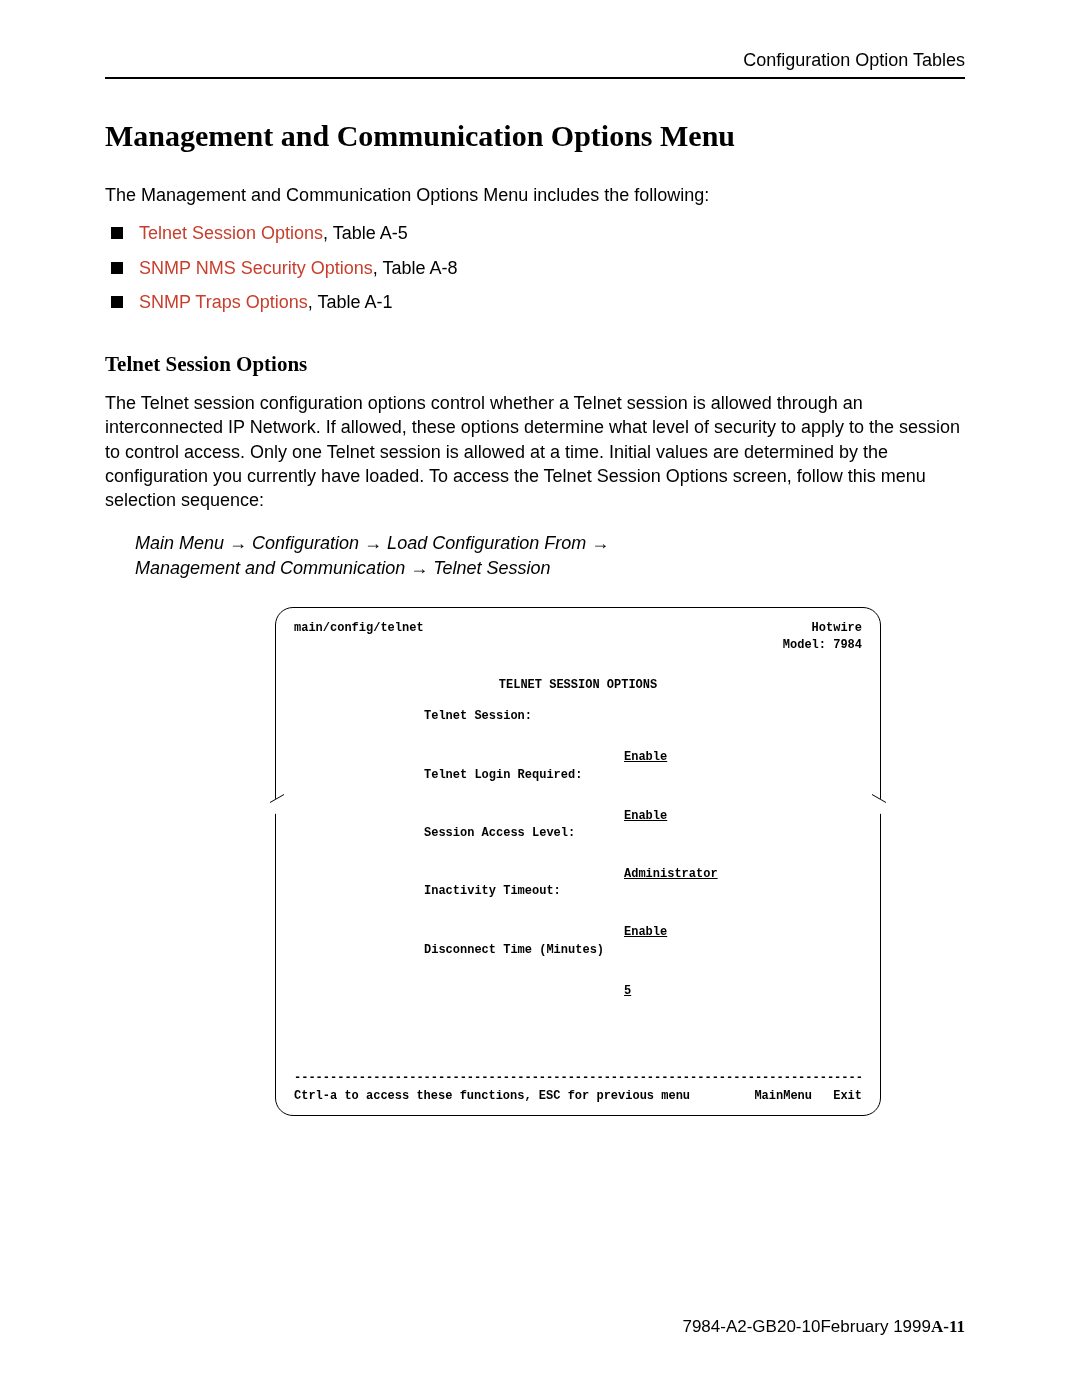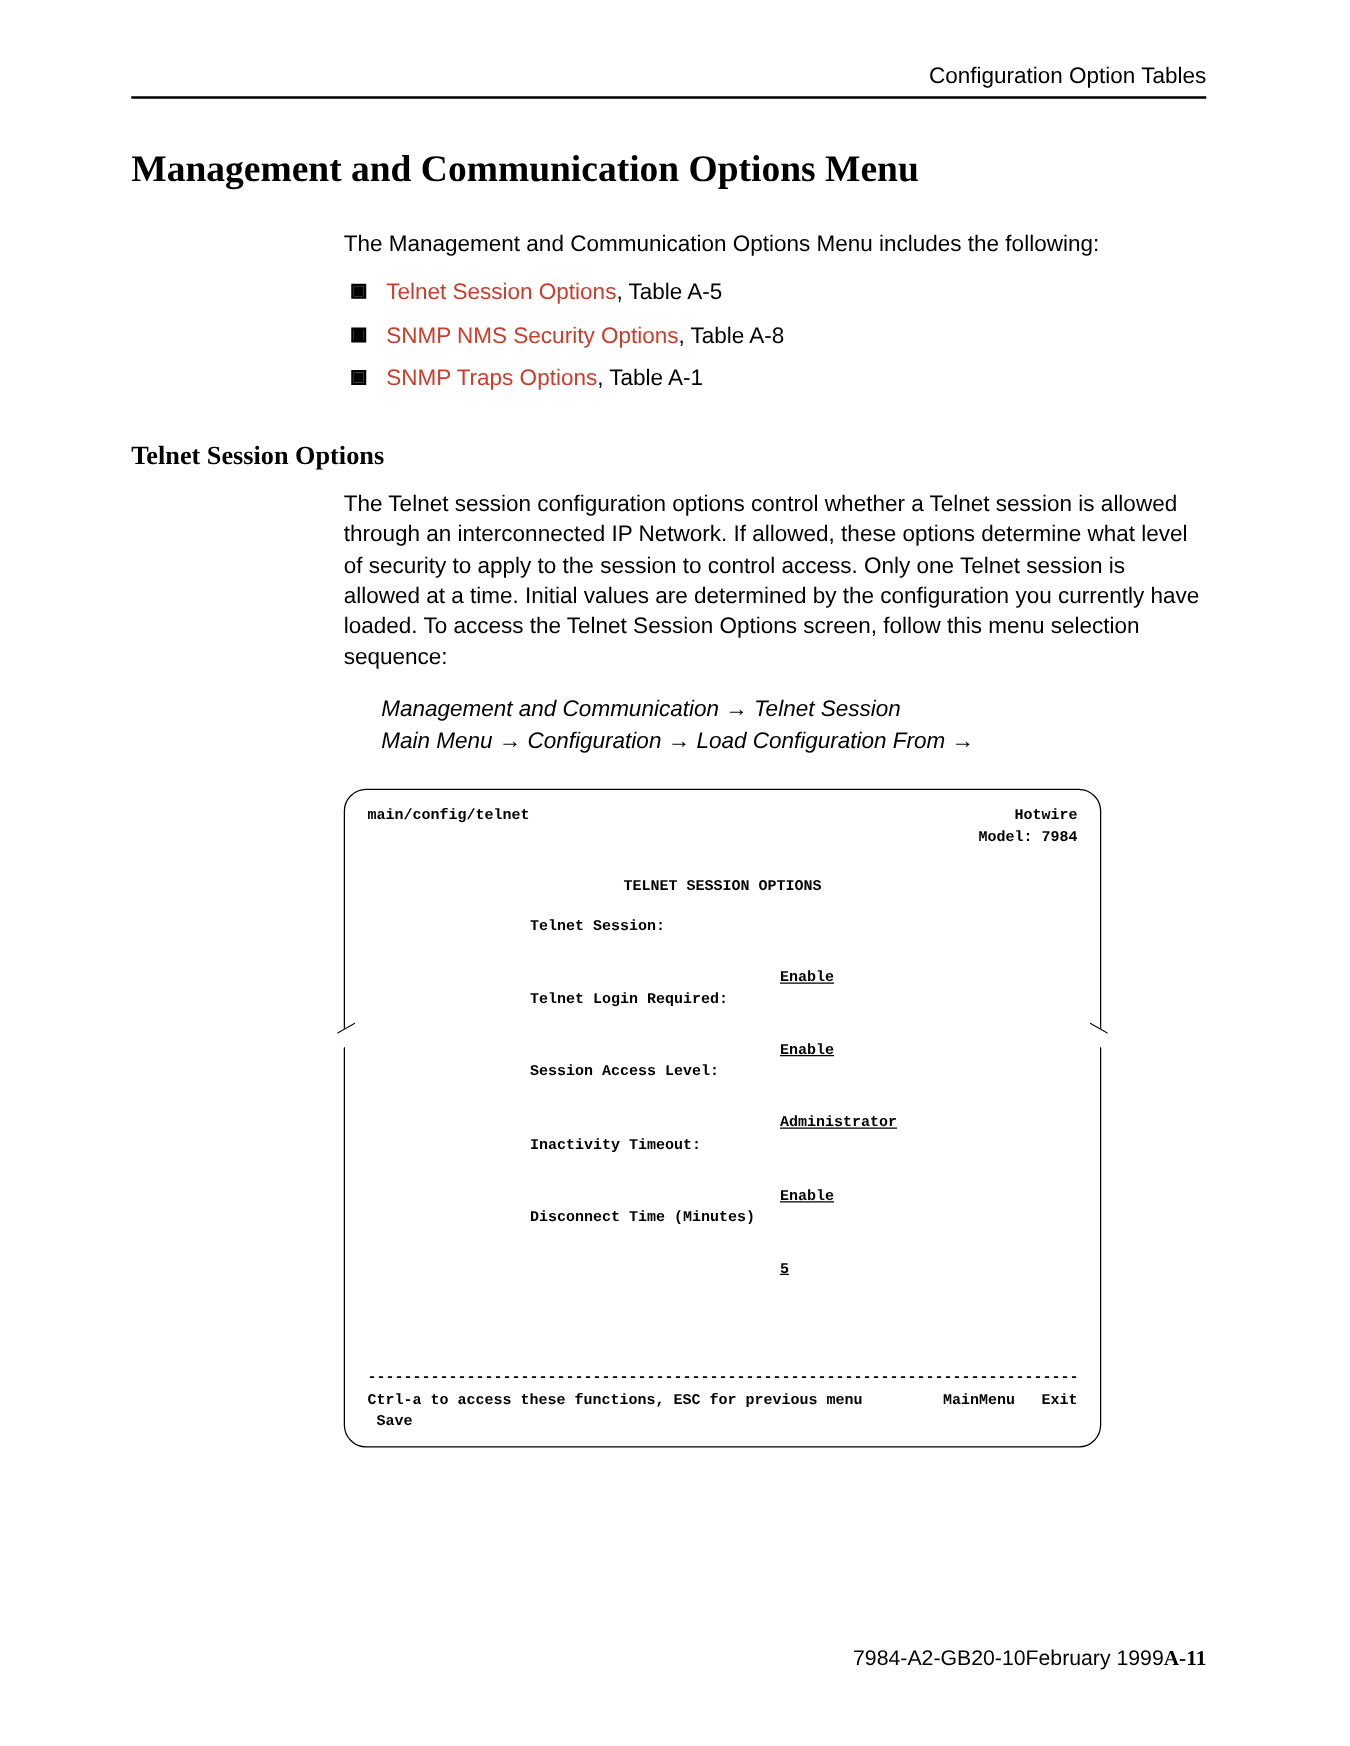--- a/index.html
+++ b/index.html
@@ -27,21 +27,20 @@
     border-top: 2px solid #000;
     margin: 0 0 40px 0;
   }
   h1.section-title {
     font-family: "Times New Roman", Times, serif;
     font-weight: bold;
     font-size: 30px;
     margin: 10px 0 30px 0;
   }
   .body-block {
-    margin-left: 170px;
     font-size: 18px;
     line-height: 1.35;
   }
   .intro-para {
     margin-bottom: 14px;
   }
   ul.square {
     list-style: none;
     padding: 0;
     margin: 0;
@@ -184,22 +183,22 @@
       <li><span class="xref">SNMP NMS Security Options</span><span>, Table A-8</span></li>
       <li><span class="xref">SNMP Traps Options</span><span>, Table A-1</span></li>
     </ul>
   </div>
 
   <h2 class="subsection">Telnet Session Options</h2>
 
   <div class="body-block">
     <div>The Telnet session configuration options control whether a Telnet session is allowed through an interconnected IP Network. If allowed, these options determine what level of security to apply to the session to control access. Only one Telnet session is allowed at a time. Initial values are determined by the configuration you currently have loaded. To access the Telnet Session Options screen, follow this menu selection sequence:</div>
     <div class="menu-seq">
+      <div>Main Menu → Configuration → Load Configuration From →</div>
       <div>Management and Communication → Telnet Session</div>
-      <div>Main Menu → Configuration → Load Configuration From →</div>
     </div>
   </div>
 
   <div class="term-wrap">
     <div class="term">
       <div class="break-left"></div>
       <div class="break-right"></div>
 
       <div class="row">
         <span>main/config/telnet</span>
@@ -236,23 +235,20 @@
       </div>
 
       <div class="dashline">--------------------------------------------------------------------------------</div>
       <div class="foot">
         <span>Ctrl-a to access these functions, ESC for previous menu</span>
         <span class="actions">
           <span class="ul-first">MainMenu</span>
           <span class="ul-first">Exit</span>
         </span>
       </div>
-      <div>
-        &nbsp;<span class="ul-first">Save</span>
-      </div>
     </div>
   </div>
 
   <div class="page-footer">
     <span>7984-A2-GB20-10</span>
     <span>February 1999</span>
     <span class="pn">A-11</span>
   </div>
 
 </div>

